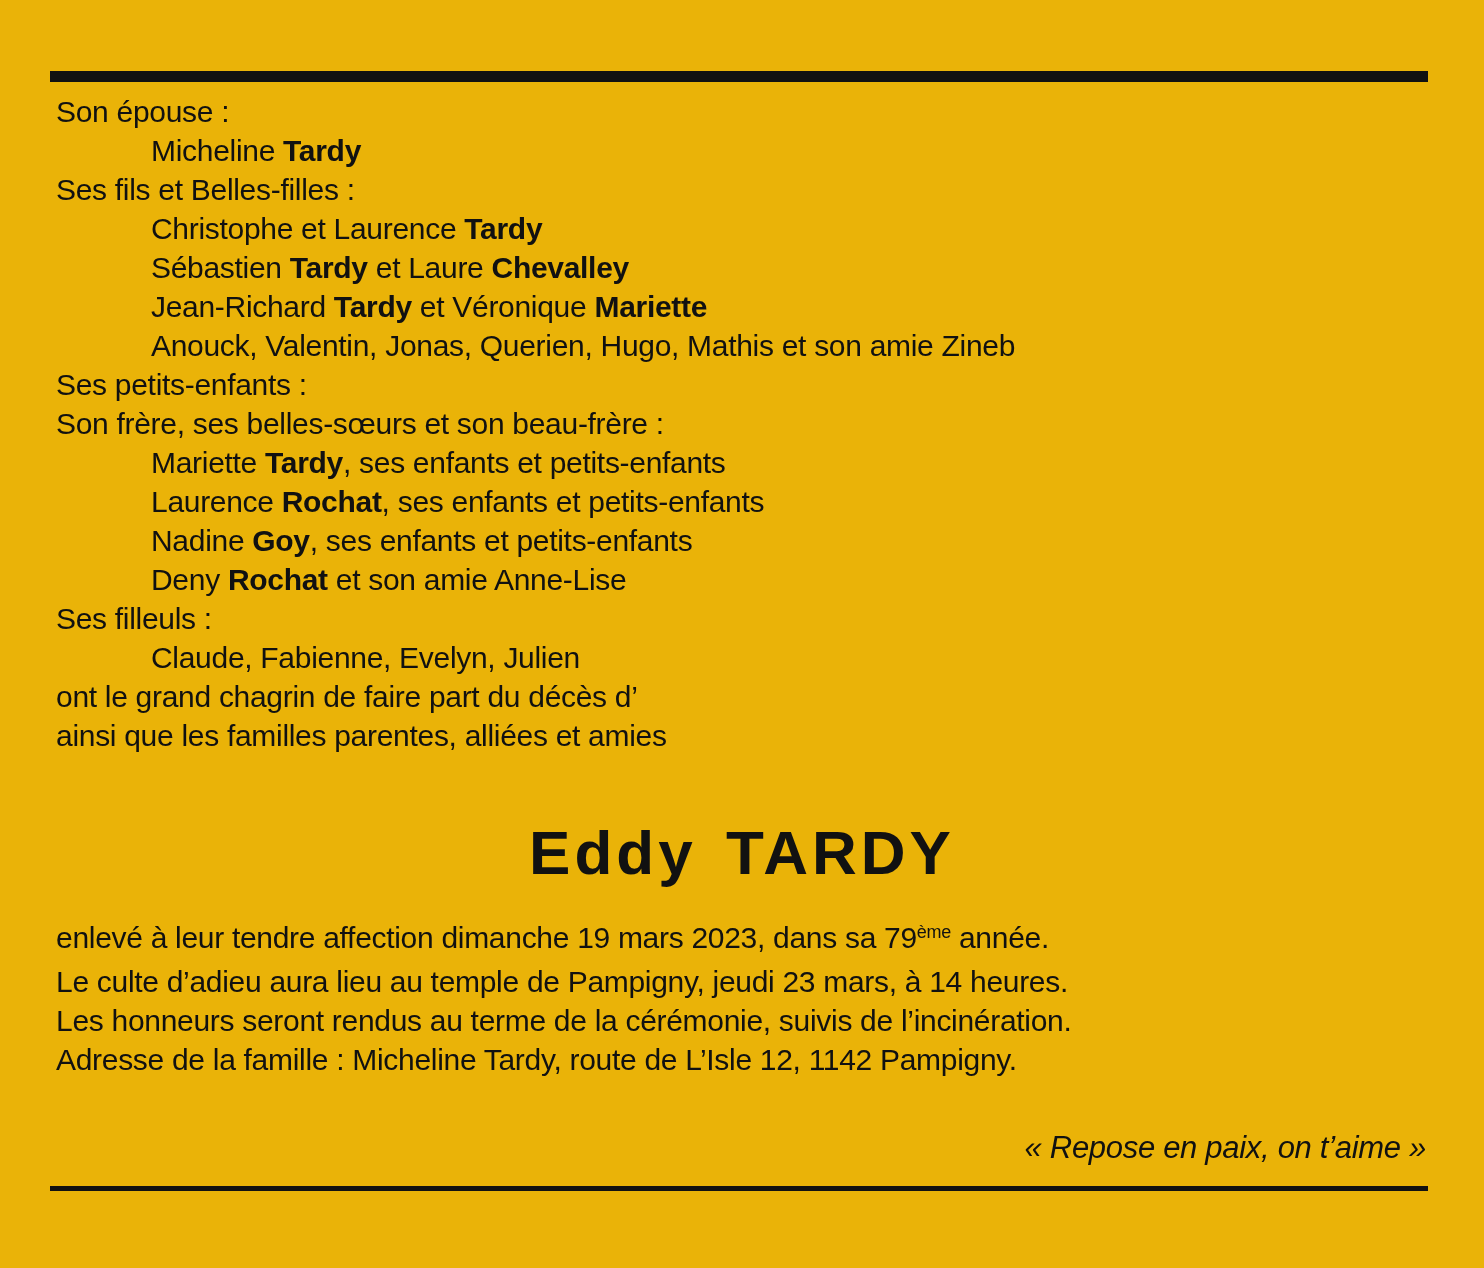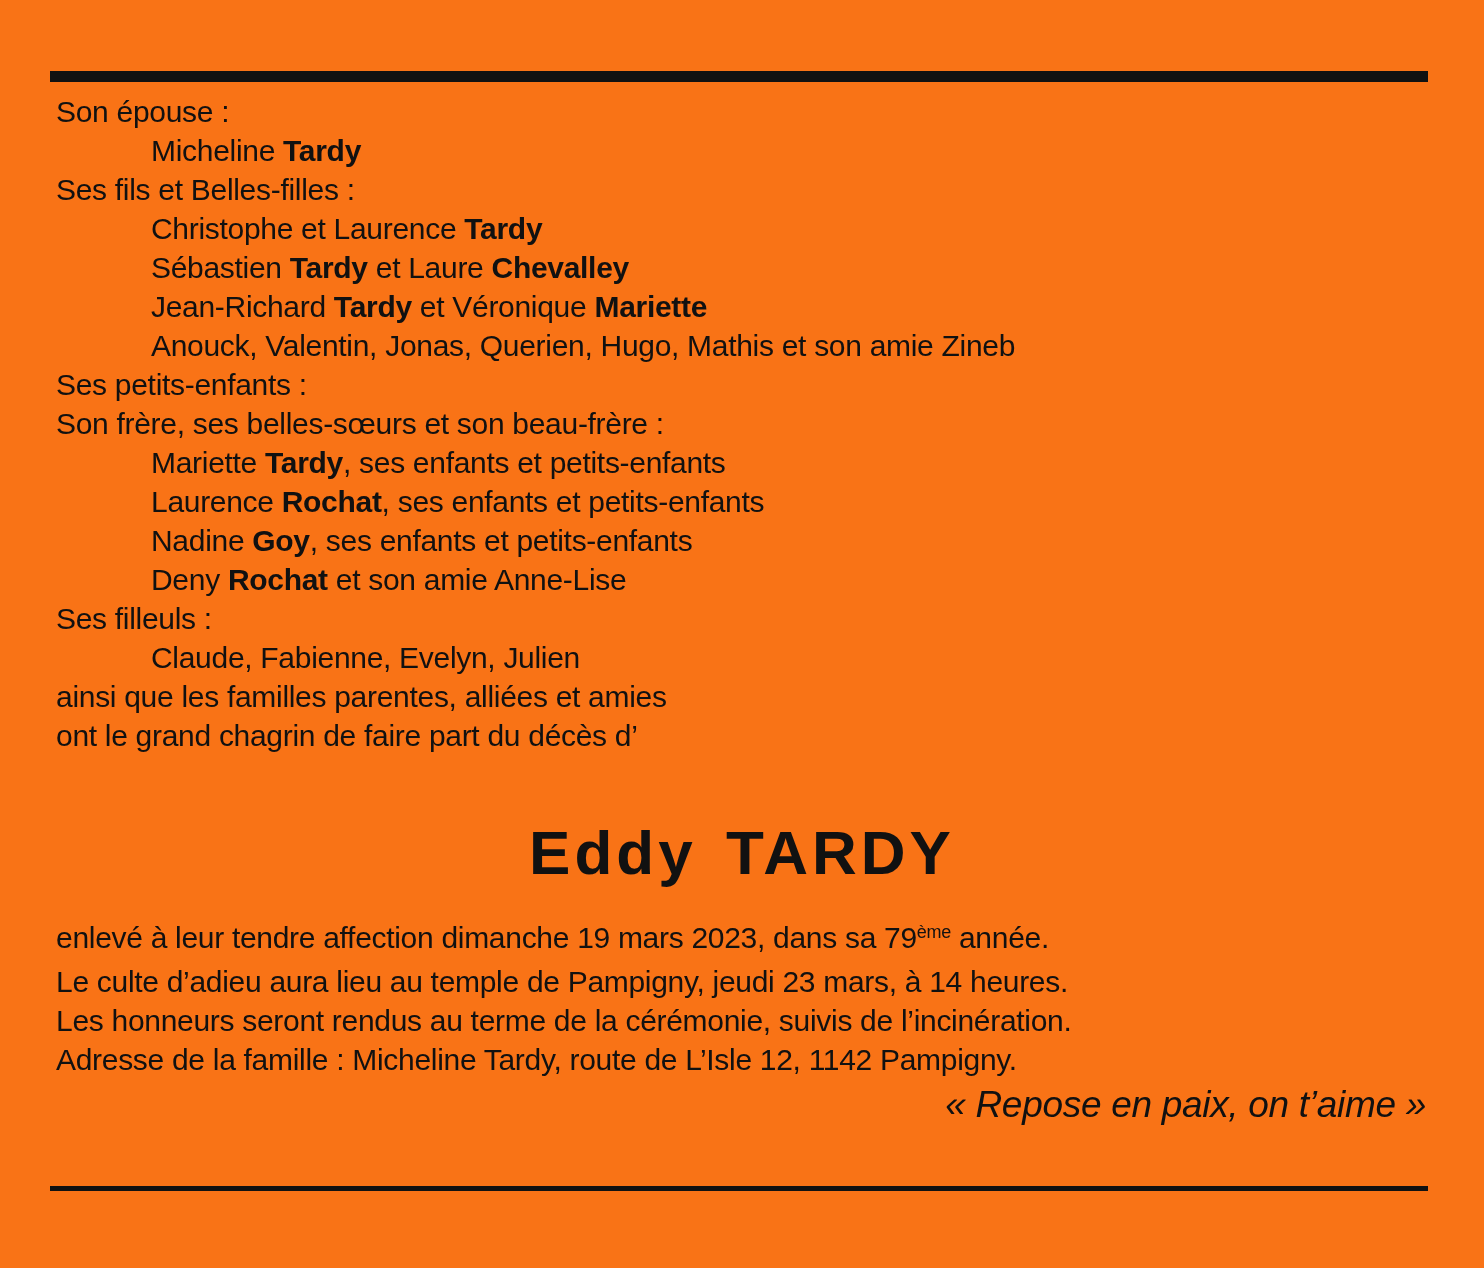--- a/index.html
+++ b/index.html
@@ -10,21 +10,21 @@
   body {
     width: 1484px;
     height: 1268px;
     font-family: "Liberation Sans", sans-serif;
     color: #111111;
   }
   .page {
     position: relative;
     width: 1484px;
     height: 1268px;
-    background: #f97316;
+    background: #eab308;
     overflow: hidden;
   }
   .rule-top {
     position: absolute;
     left: 50px;
     top: 71px;
     width: 1378px;
     height: 11px;
     background: #111111;
   }
@@ -76,22 +76,22 @@
     font-size: 62px;
     line-height: 58px;
     font-weight: bold;
     letter-spacing: 4px;
     word-spacing: 8px;
     color: #111111;
   }
   .closing-quote {
     position: absolute;
     right: 58px;
-    top: 1085px;
-    font-size: 37px;
+    top: 1128px;
+    font-size: 31px;
     line-height: 39px;
     font-style: italic;
     letter-spacing: -0.3px;
     text-align: right;
   }
 </style>
 </head>
 <body>
 
 <div class="page">
@@ -106,22 +106,22 @@
       <div class="line indent"><span class="normal">Jean-Richard </span><span class="bold">Tardy</span><span class="normal"> et Véronique </span><span class="bold">Mariette</span></div>
       <div class="line indent"><span class="normal">Anouck, Valentin, Jonas, Querien, Hugo, Mathis et son amie Zineb</span></div>
       <div class="line"><span class="normal">Ses petits-enfants :</span></div>
       <div class="line"><span class="normal">Son frère, ses belles-sœurs et son beau-frère :</span></div>
       <div class="line indent"><span class="normal">Mariette </span><span class="bold">Tardy</span><span class="normal">, ses enfants et petits-enfants</span></div>
       <div class="line indent"><span class="normal">Laurence </span><span class="bold">Rochat</span><span class="normal">, ses enfants et petits-enfants</span></div>
       <div class="line indent"><span class="normal">Nadine </span><span class="bold">Goy</span><span class="normal">, ses enfants et petits-enfants</span></div>
       <div class="line indent"><span class="normal">Deny </span><span class="bold">Rochat</span><span class="normal"> et son amie Anne-Lise</span></div>
       <div class="line"><span class="normal">Ses filleuls :</span></div>
       <div class="line indent"><span class="normal">Claude, Fabienne, Evelyn, Julien</span></div>
+      <div class="line"><span class="normal">ont le grand chagrin de faire part du décès d’</span></div>
       <div class="line"><span class="normal">ainsi que les familles parentes, alliées et amies</span></div>
-      <div class="line"><span class="normal">ont le grand chagrin de faire part du décès d’</span></div>
     </div>
 
   <h1 class="deceased-name">Eddy TARDY</h1>
 
   <div class="announcement-block" id="announcement-block">
       <div class="line"><span class="normal">enlevé à leur tendre affection dimanche 19 mars 2023, dans sa 79</span><span class="sup">ème</span><span class="normal"> année.</span></div>
       <div class="line"><span class="normal">Le culte d’adieu aura lieu au temple de Pampigny, jeudi 23 mars, à 14 heures.</span></div>
       <div class="line"><span class="normal">Les honneurs seront rendus au terme de la cérémonie, suivis de l’incinération.</span></div>
       <div class="line"><span class="normal">Adresse de la famille : Micheline Tardy, route de L’Isle 12, 1142 Pampigny.</span></div>
     </div>

